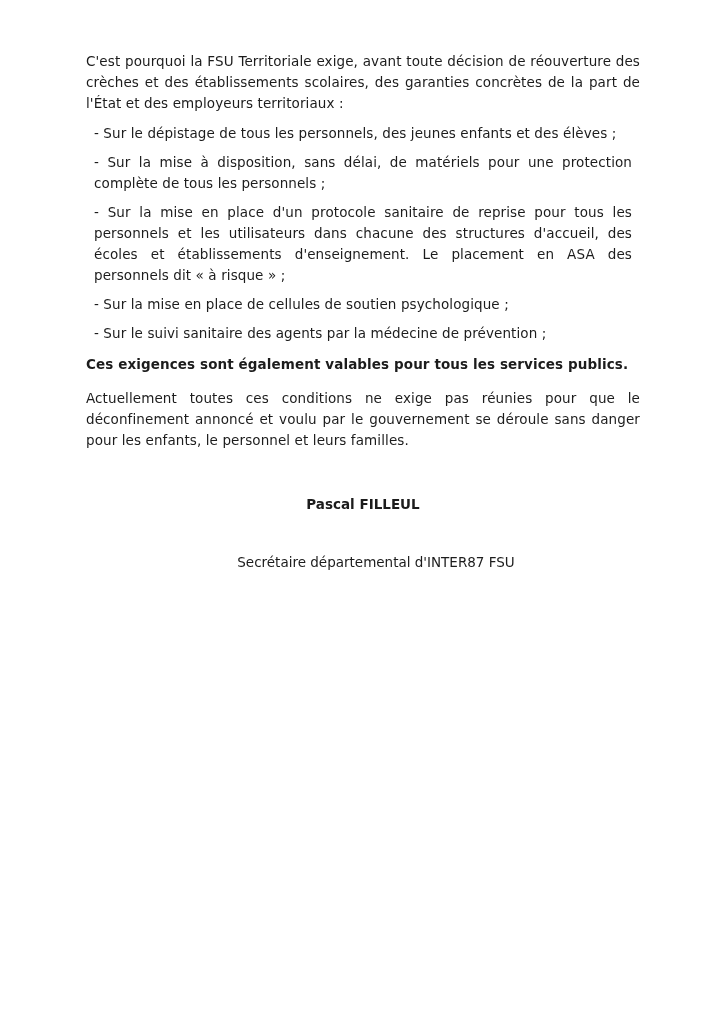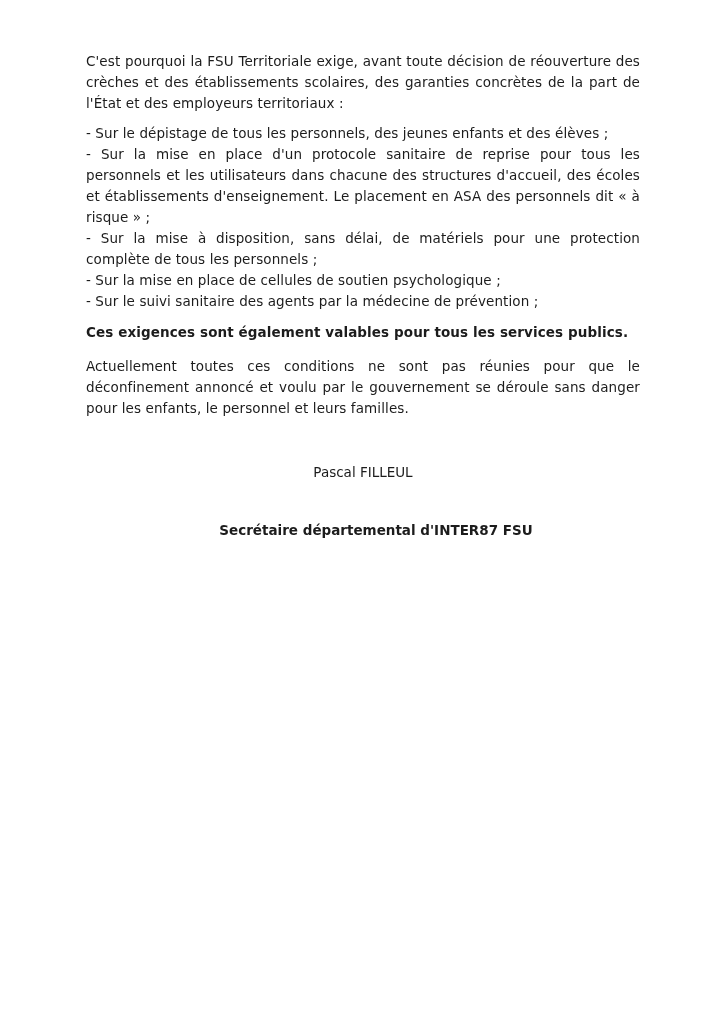--- a/index.html
+++ b/index.html
@@ -24,62 +24,62 @@
     margin: 0 0 9px 0;
     font-size: 13.5px;
     line-height: 21px;
     text-align: justify;
     letter-spacing: 0.1px;
   }
   .demands {
     margin: 0 0 10px 0;
   }
   .demands .para {
-    margin: 0;
+    margin: 8px;
   }
   .bold {
     font-weight: bold;
   }
   .emphasis {
     margin-bottom: 13px;
   }
   .sig-name {
     margin: 43px 0 0 0;
     font-size: 13.5px;
     line-height: 21px;
     text-align: center;
-    font-weight: normal;
+    font-weight: bold;
   }
   .sig-title {
     margin: 37px 0 0 26px;
     font-size: 13.5px;
     line-height: 21px;
     text-align: center;
-    font-weight: bold;
+    font-weight: normal;
   }
 </style>
 </head>
 <body>
 
 <div class="page">
   <div class="content">
 
     <p class="para">C'est pourquoi la FSU Territoriale exige, avant toute décision de réouverture des crèches et des établissements scolaires, des garanties concrètes de la part de l'État et des employeurs territoriaux :</p>
 
     <div class="demands">
       <p class="para">- Sur le dépistage de tous les personnels, des jeunes enfants et des élèves ;</p>
+      <p class="para">- Sur la mise à disposition, sans délai, de matériels pour une protection complète de tous les personnels ;</p>
       <p class="para">- Sur la mise en place d'un protocole sanitaire de reprise pour tous les personnels et les utilisateurs dans chacune des structures d'accueil, des écoles et établissements d'enseignement. Le placement en ASA des personnels dit « à risque » ;</p>
-      <p class="para">- Sur la mise à disposition, sans délai, de matériels pour une protection complète de tous les personnels ;</p>
       <p class="para">- Sur la mise en place de cellules de soutien psychologique ;</p>
       <p class="para">- Sur le suivi sanitaire des agents par la médecine de prévention ;</p>
     </div>
 
     <p class="para bold emphasis">Ces exigences sont également valables pour tous les services publics.</p>
 
-    <p class="para">Actuellement toutes ces conditions ne sont pas réunies pour que le déconfinement annoncé et voulu par le gouvernement se déroule sans danger pour les enfants, le personnel et leurs familles.</p>
+    <p class="para">Actuellement toutes ces conditions ne exige pas réunies pour que le déconfinement annoncé et voulu par le gouvernement se déroule sans danger pour les enfants, le personnel et leurs familles.</p>
 
 
 
     <p class="sig-name">Pascal FILLEUL</p>
 
     <p class="sig-title">Secrétaire départemental d'INTER87 FSU</p>
 
   </div>
 </div>
 

